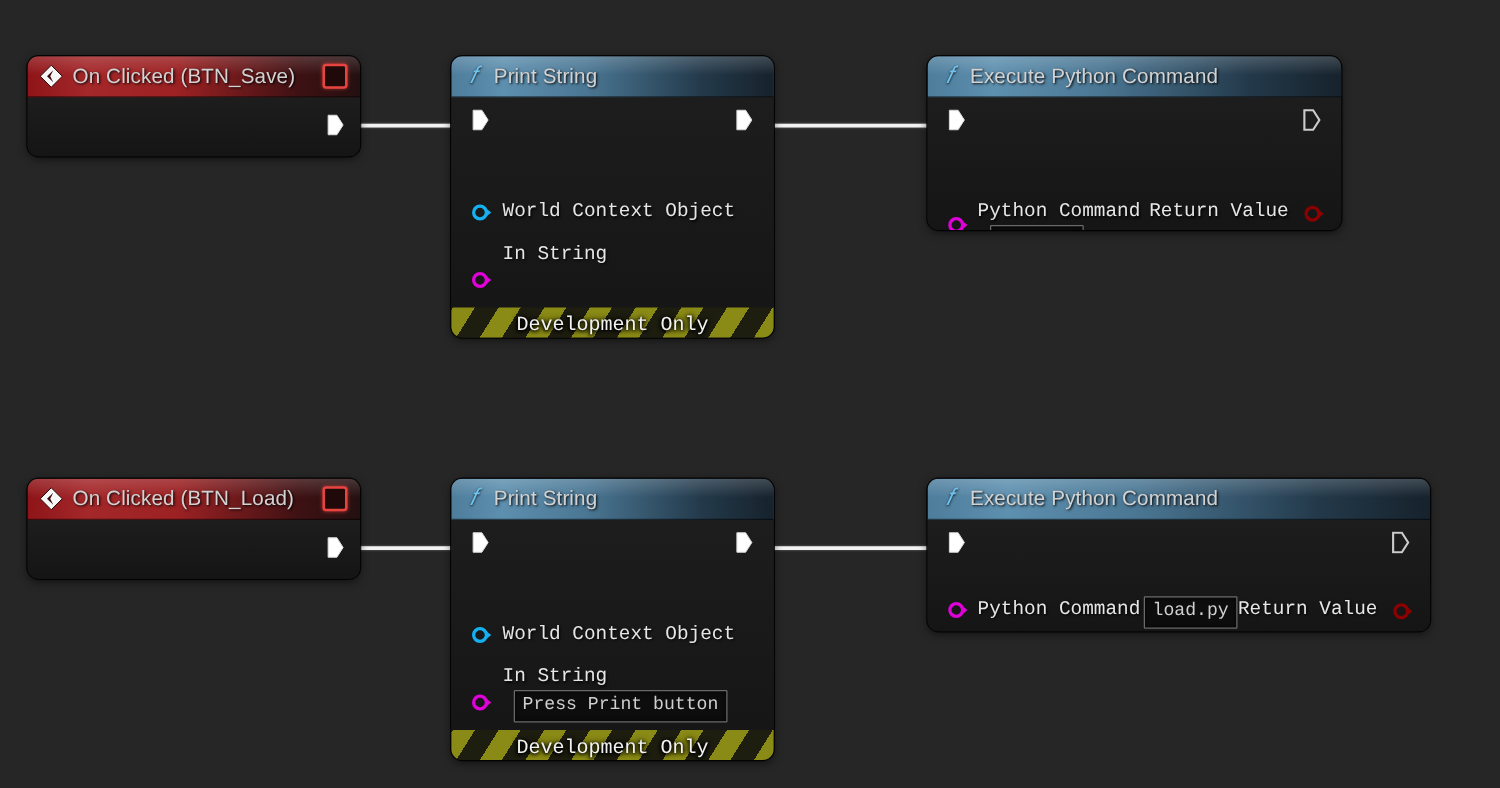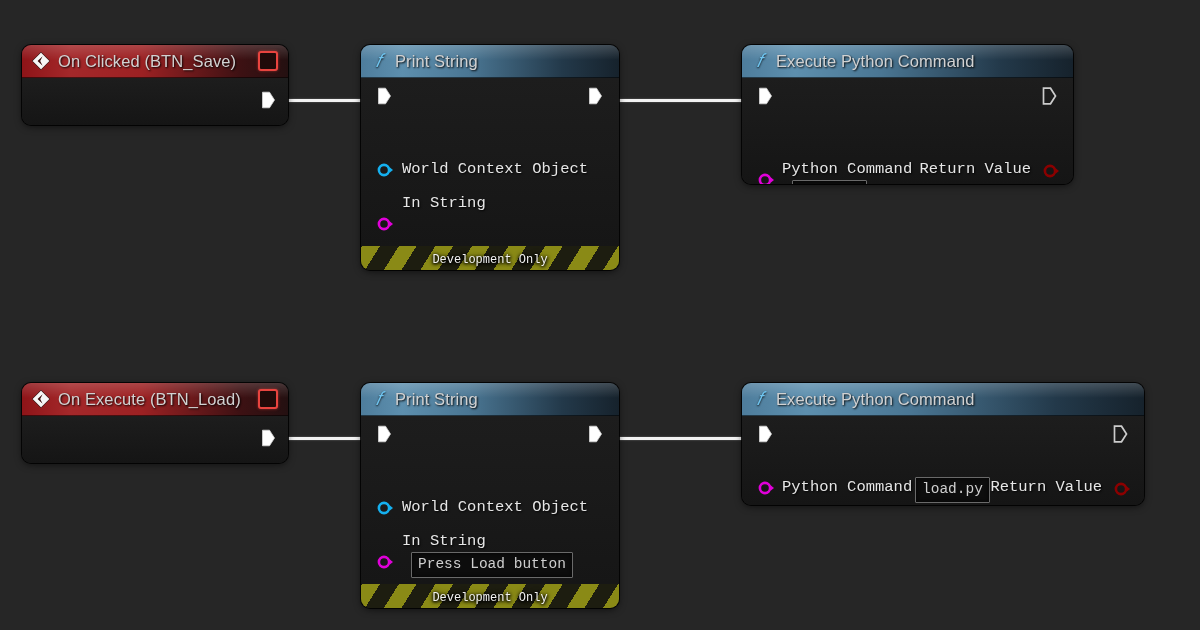--- a/index.html
+++ b/index.html
@@ -194,21 +194,21 @@
       #8a8a16 0px,
       #8a8a16 15px,
       #1d1d10 15px,
       #1d1d10 31px
     );
     display: flex;
     align-items: center;
     justify-content: center;
   }
   .devonly span {
-    font-size: 12px;
+    font-size: 16px;
     color: #f2f2f2;
     text-shadow:
       0 0 5px rgba(0,0,0,1),
       1px 1px 3px rgba(0,0,0,1),
       -1px 1px 3px rgba(0,0,0,1);
     white-space: nowrap;
   }
 </style>
 </head>
 <body>
@@ -324,21 +324,21 @@
   <div class="wire" style="left:597px; top:437px; width:164px;"></div>
 
   <div class="node" style="left:22px; top:383px; width:266px; height:80px;">
     <div class="node-header header-event">
       <span class="icon-diamond">
         <svg width="20" height="20" viewBox="0 0 20 20">
           <path d="M10 1.2 L18.8 10 L10 18.8 L1.2 10 Z" fill="#f6f6f6" stroke="#2a0708" stroke-width="0.8"></path>
           <path d="M11.6 5.2 L6.6 10 L11.6 14.8 L9.2 10 Z" fill="#3a0b0c"></path>
         </svg>
       </span>
-      <span class="title">On Execute (BTN_Load)</span>
+      <span class="title">On Clicked (BTN_Load)</span>
       <span class="badge-stop"></span>
     </div>
     <div class="node-body" style="height:47px;">
       <span class="pin-exec" style="right:12px; top:13px;">
         <svg width="15" height="18" viewBox="0 0 15 18">
           <path d="M1.5 1.2 L8.5 1.2 L13.5 9 L8.5 16.8 L1.5 16.8 Z" fill="#ffffff" stroke="#d8d8d8" stroke-width="0.8"></path>
         </svg>
       </span>
     </div>
   </div>
@@ -371,21 +371,21 @@
       </span>
       <span class="plabel" style="left:41px; top:82px;">World Context Object</span>
 
       <span class="pin-data" style="left:16px; top:138px;">
         <svg width="16" height="16" viewBox="0 0 16 16">
           <circle cx="7" cy="8" r="5.1" fill="none" stroke="#e000d9" stroke-width="2.6"></circle>
           <path d="M12.6 5.3 L16 8 L12.6 10.7 Z" fill="#e000d9"></path>
         </svg>
       </span>
       <span class="plabel" style="left:41px; top:116px;">In String</span>
-      <span class="textbox" style="left:50px; top:136px;">Press Load button</span>
+      <span class="textbox" style="left:50px; top:136px;">Press Print button</span>
 
       <div class="devonly" style="top:168px;">
         <span>Development Only</span>
       </div>
 
     </div>
   </div>
 
   <div class="node" style="left:742px; top:383px; width:402px; height:122px;">
     <div class="node-header header-func">

